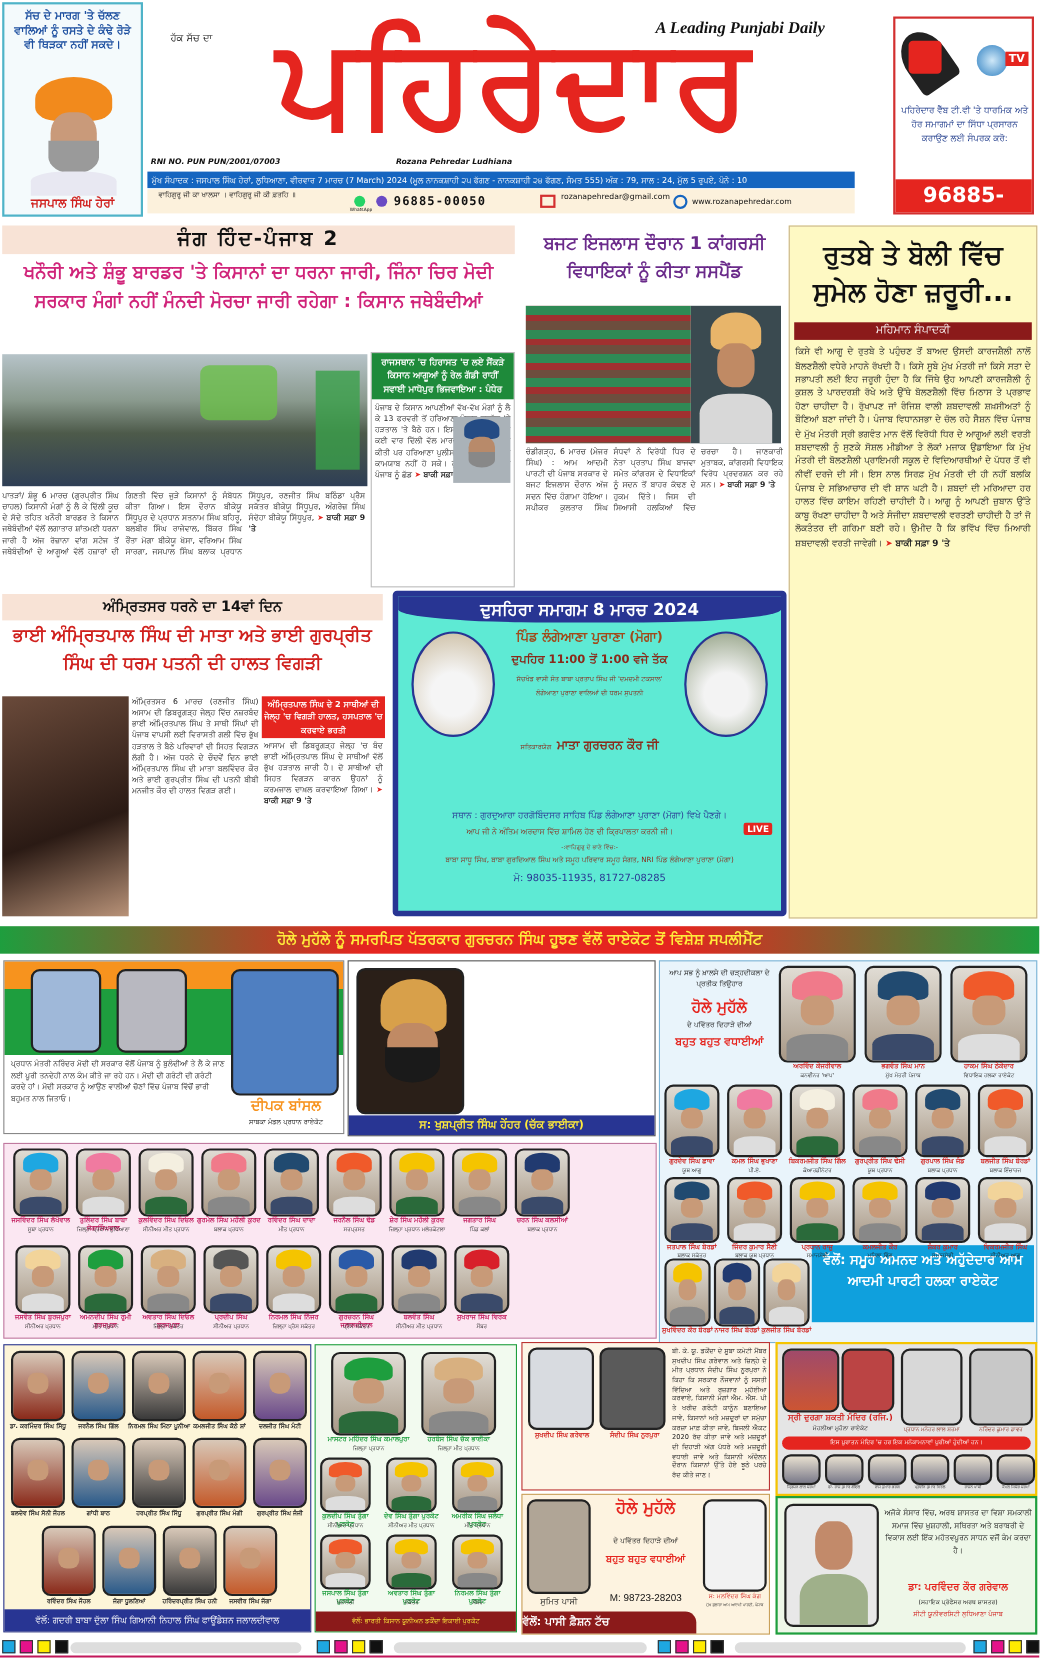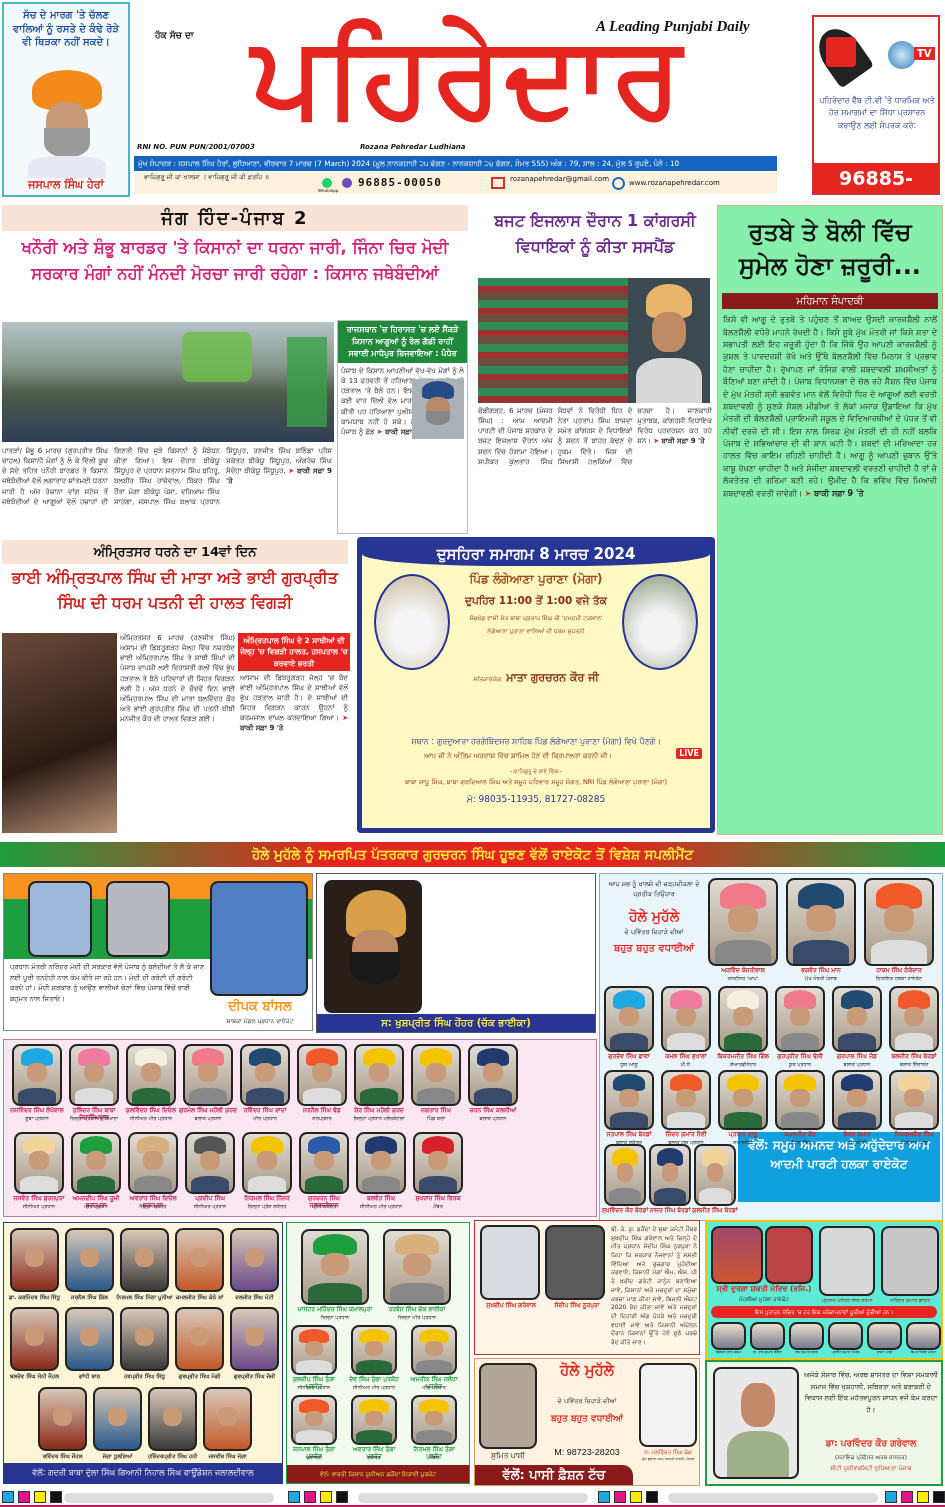--- a/index.html
+++ b/index.html
@@ -23,21 +23,21 @@
   <div style="font-size:10px;font-weight:bold;color:#1e50a0;text-align:center;line-height:1.35;padding:4px 3px 0">ਸੱਚ ਦੇ ਮਾਰਗ 'ਤੇ ਚੱਲਣ ਵਾਲਿਆਂ ਨੂੰ ਰਸਤੇ ਦੇ ਕੰਢੇ ਰੋੜੇ ਵੀ ਥਿੜਕਾ ਨਹੀਂ ਸਕਦੇ।</div>
   <div class="abs" style="left:22px;top:64px;width:82px;height:110px">
     <div style="position:absolute;left:6px;top:2px;width:70px;height:40px;background:#f28a1c;border-radius:50% 50% 30% 30%"></div>
     <div style="position:absolute;left:20px;top:34px;width:42px;height:48px;background:#c99a7a;border-radius:40%"></div>
     <div style="position:absolute;left:18px;top:60px;width:46px;height:30px;background:#9a9a9a;border-radius:0 0 50% 50%"></div>
     <div style="position:absolute;left:2px;top:88px;width:78px;height:22px;background:#e8e8f2;border-radius:40% 40% 0 0"></div>
   </div>
   <div class="abs" style="left:0;right:0;bottom:4px;text-align:center;font-size:11px;font-weight:bold;color:#d0201d">ਜਸਪਾਲ ਸਿੰਘ ਹੇਰਾਂ</div>
 </div>
 
-<div class="abs" style="left:155px;top:30px;font-size:9px;font-weight:bold;color:#111">ਹੱਕ ਸੱਚ ਦਾ</div>
+<div class="abs" style="left:155px;top:30px;font-size:9px;font-weight:normal;color:#111">ਹੱਕ ਸੱਚ ਦਾ</div>
 <div class="abs" style="left:160px;top:12px;width:615px;font-size:112px;line-height:128px;font-weight:900;color:#e5251f;text-align:center;letter-spacing:2px;font-family:'DejaVu Sans',sans-serif">ਪਹਿਰੇਦਾਰ</div>
 <div class="abs" style="left:596px;top:18px;font-size:15px;font-style:italic;font-weight:bold;color:#111;font-family:'Liberation Serif',serif">A Leading Punjabi Daily</div>
 <div class="abs" style="left:137px;top:143px;font-size:7px;font-style:italic;font-weight:bold">RNI NO. PUN  PUN/2001/07003</div>
 <div class="abs" style="left:360px;top:143px;font-size:7px;font-style:italic;font-weight:bold">Rozana Pehredar Ludhiana</div>
 
 <div class="abs" style="left:134px;top:156px;width:643px;height:15px;background:#1565c0;color:#fff;font-size:7.3px;line-height:15px;padding-left:4px;white-space:nowrap;overflow:hidden">
   <span>ਮੁੱਖ ਸੰਪਾਦਕ : ਜਸਪਾਲ ਸਿੰਘ ਹੇਰਾਂ, ਲੁਧਿਆਣਾ, ਵੀਰਵਾਰ 7 ਮਾਰਚ (7 March) 2024 (ਮੂਲ ਨਾਨਕਸ਼ਾਹੀ ੨੫ ਫੱਗਣ - ਨਾਨਕਸ਼ਾਹੀ ੨੪ ਫੱਗਣ, ਸੰਮਤ 555) ਅੰਕ : 79, ਸਾਲ : 24, ਮੁੱਲ 5 ਰੁਪਏ, ਪੰਨੇ : 10</span>
 </div>
 <div class="abs" style="left:134px;top:172px;width:643px;height:22px;background:#fcf1dc;font-size:7px;line-height:22px">
   <span class="abs" style="left:10px;top:-6px;font-size:6.5px">ਵਾਹਿਗੁਰੂ ਜੀ ਕਾ ਖਾਲਸਾ । ਵਾਹਿਗੁਰੂ ਜੀ ਕੀ ਫ਼ਤਹਿ ॥</span>
@@ -94,21 +94,21 @@
   <div style="position:absolute;left:18px;top:6px;width:46px;height:34px;background:#e8b56a;border-radius:50% 50% 20% 20%"></div>
   <div style="position:absolute;left:24px;top:34px;width:34px;height:40px;background:#c08a64;border-radius:40%"></div>
   <div style="position:absolute;left:8px;top:80px;width:66px;height:45px;background:#d8d8d8;border-radius:40% 40% 0 0"></div>
 </div>
 <div class="abs col-text" style="left:478px;top:406px;width:234px;height:125px;column-count:3;column-gap:5px">
   <span>ਚੰਡੀਗੜ੍ਹ, 6 ਮਾਰਚ (ਮੇਜਰ ਸਿੰਘ) : ਆਮ ਆਦਮੀ ਪਾਰਟੀ ਦੀ ਪੰਜਾਬ ਸਰਕਾਰ ਦੇ ਬਜਟ ਇਜਲਾਸ ਦੌਰਾਨ ਅੱਜ ਸਦਨ ਵਿੱਚ ਹੰਗਾਮਾ ਹੋਇਆ। ਸਪੀਕਰ ਕੁਲਤਾਰ ਸਿੰਘ ਸੰਧਵਾਂ ਨੇ ਵਿਰੋਧੀ ਧਿਰ ਦੇ ਨੇਤਾ ਪ੍ਰਤਾਪ ਸਿੰਘ ਬਾਜਵਾ ਸਮੇਤ ਕਾਂਗਰਸ ਦੇ ਵਿਧਾਇਕਾਂ ਨੂੰ ਸਦਨ ਤੋਂ ਬਾਹਰ ਕੱਢਣ ਦੇ ਹੁਕਮ ਦਿੱਤੇ। ਜਿਸ ਦੀ ਸਿਆਸੀ ਹਲਕਿਆਂ ਵਿੱਚ ਚਰਚਾ ਹੈ। ਜਾਣਕਾਰੀ ਮੁਤਾਬਕ, ਕਾਂਗਰਸੀ ਵਿਧਾਇਕ ਵਿਰੋਧ ਪ੍ਰਦਰਸ਼ਨ ਕਰ ਰਹੇ ਸਨ।</span>
   <span style="color:#e5251f">➤</span>
   <span style="font-weight:bold">ਬਾਕੀ ਸਫ਼ਾ 9 'ਤੇ</span>
 </div>
 
-<div class="abs" style="left:717px;top:205px;width:226px;height:630px;border:1px solid #c9b58a;background:#86efac">
+<div class="abs" style="left:717px;top:205px;width:226px;height:630px;border:1px solid #c9b58a;background:#fef9c3">
   <div style="font-size:24px;font-weight:bold;text-align:center;line-height:1.4;padding:10px 4px 4px">ਰੁਤਬੇ ਤੇ ਬੋਲੀ ਵਿੱਚ ਸੁਮੇਲ ਹੋਣਾ ਜ਼ਰੂਰੀ...</div>
   <div style="margin:6px 4px 2px;background:#8b1a1a;color:#fff;text-align:center;font-size:10px;line-height:16px">ਮਹਿਮਾਨ ਸੰਪਾਦਕੀ</div>
   <div class="col-text" style="padding:3px 5px;font-size:8px;line-height:1.55;height:525px">
     <span>ਕਿਸੇ ਵੀ ਆਗੂ ਦੇ ਰੁਤਬੇ ਤੇ ਪਹੁੰਚਣ ਤੋਂ ਬਾਅਦ ਉਸਦੀ ਕਾਰਜਸ਼ੈਲੀ ਨਾਲੋਂ ਬੋਲਣਸ਼ੈਲੀ ਵਧੇਰੇ ਮਾਹਨੇ ਰੱਖਦੀ ਹੈ। ਕਿਸੇ ਸੂਬੇ ਮੁੱਖ ਮੰਤਰੀ ਜਾਂ ਕਿਸੇ ਸਤਾ ਦੇ ਸਭਾਪਤੀ ਲਈ ਇਹ ਜਰੂਰੀ ਹੁੰਦਾ ਹੈ ਕਿ ਜਿੱਥੇ ਉਹ ਆਪਣੀ ਕਾਰਜਸ਼ੈਲੀ ਨੂੰ ਕੁਸ਼ਲ ਤੇ ਪਾਰਦਰਸ਼ੀ ਰੱਖੇ ਅਤੇ ਉੱਥੇ ਬੋਲਣਸ਼ੈਲੀ ਵਿੱਚ ਮਿਠਾਸ ਤੇ ਪ੍ਰਭਾਵ ਹੋਣਾ ਚਾਹੀਦਾ ਹੈ। ਰੁੱਖਾਪਣ ਜਾਂ ਰੰਜਿਸ਼ ਵਾਲੀ ਸ਼ਬਦਾਵਲੀ ਸ਼ਖ਼ਸੀਅਤਾਂ ਨੂੰ ਬੌਣਿਆਂ ਬਣਾ ਜਾਂਦੀ ਹੈ। ਪੰਜਾਬ ਵਿਧਾਨਸਭਾ ਦੇ ਚੱਲ ਰਹੇ ਸੈਸ਼ਨ ਵਿੱਚ ਪੰਜਾਬ ਦੇ ਮੁੱਖ ਮੰਤਰੀ ਸ੍ਰੀ ਭਗਵੰਤ ਮਾਨ ਵੱਲੋਂ ਵਿਰੋਧੀ ਧਿਰ ਦੇ ਆਗੂਆਂ ਲਈ ਵਰਤੀ ਸ਼ਬਦਾਵਲੀ ਨੂੰ ਸੁਣਕੇ ਸੋਸ਼ਲ ਮੀਡੀਆ ਤੇ ਲੋਕਾਂ ਮਜਾਕ ਉਡਾਇਆ ਕਿ ਮੁੱਖ ਮੰਤਰੀ ਦੀ ਬੋਲਣਸ਼ੈਲੀ ਪ੍ਰਾਇਮਰੀ ਸਕੂਲ ਦੇ ਵਿਦਿਆਰਥੀਆਂ ਦੇ ਪੱਧਰ ਤੋਂ ਵੀ ਨੀਵੀਂ ਦਰਜੇ ਦੀ ਸੀ। ਇਸ ਨਾਲ ਸਿਰਫ਼ ਮੁੱਖ ਮੰਤਰੀ ਦੀ ਹੀ ਨਹੀਂ ਬਲਕਿ ਪੰਜਾਬ ਦੇ ਸਭਿਆਚਾਰ ਦੀ ਵੀ ਸ਼ਾਨ ਘਟੀ ਹੈ। ਸ਼ਬਦਾਂ ਦੀ ਮਰਿਆਦਾ ਹਰ ਹਾਲਤ ਵਿੱਚ ਕਾਇਮ ਰਹਿਣੀ ਚਾਹੀਦੀ ਹੈ। ਆਗੂ ਨੂੰ ਆਪਣੀ ਜ਼ੁਬਾਨ ਉੱਤੇ ਕਾਬੂ ਰੱਖਣਾ ਚਾਹੀਦਾ ਹੈ ਅਤੇ ਸੰਜੀਦਾ ਸ਼ਬਦਾਵਲੀ ਵਰਤਣੀ ਚਾਹੀਦੀ ਹੈ ਤਾਂ ਜੋ ਲੋਕਤੰਤਰ ਦੀ ਗਰਿਮਾ ਬਣੀ ਰਹੇ। ਉਮੀਦ ਹੈ ਕਿ ਭਵਿੱਖ ਵਿੱਚ ਮਿਆਰੀ ਸ਼ਬਦਾਵਲੀ ਵਰਤੀ ਜਾਵੇਗੀ।</span>
     <span style="color:#e5251f">➤</span>
     <span style="font-weight:bold">ਬਾਕੀ ਸਫ਼ਾ 9 'ਤੇ</span>
   </div>
 </div>
 
 <div class="abs" style="left:2px;top:540px;width:346px;height:24px;background:#f8e3d6">
@@ -121,21 +121,21 @@
 </div>
 <div class="abs" style="left:238px;top:633px;width:112px;height:200px">
   <div style="background:#e5251f;color:#fff;font-size:7.5px;font-weight:bold;line-height:1.5;padding:2px;text-align:center">ਅੰਮ੍ਰਿਤਪਾਲ ਸਿੰਘ ਦੇ 2 ਸਾਥੀਆਂ ਦੀ ਜੇਲ੍ਹ 'ਚ ਵਿਗੜੀ ਹਾਲਤ, ਹਸਪਤਾਲ 'ਚ ਕਰਵਾਏ ਭਰਤੀ</div>
   <div class="col-text" style="padding:2px;height:150px">
     <span>ਆਸਾਮ ਦੀ ਡਿਬਰੂਗੜ੍ਹ ਜੇਲ੍ਹ 'ਚ ਬੰਦ ਭਾਈ ਅੰਮ੍ਰਿਤਪਾਲ ਸਿੰਘ ਦੇ ਸਾਥੀਆਂ ਵੱਲੋਂ ਭੁੱਖ ਹੜਤਾਲ ਜਾਰੀ ਹੈ। ਦੋ ਸਾਥੀਆਂ ਦੀ ਸਿਹਤ ਵਿਗੜਨ ਕਾਰਨ ਉਹਨਾਂ ਨੂੰ ਕਰਮਜਾਲ ਦਾਖ਼ਲ ਕਰਵਾਇਆ ਗਿਆ।</span>
     <span style="color:#e5251f">➤</span>
     <span style="font-weight:bold">ਬਾਕੀ ਸਫ਼ਾ 9 'ਤੇ</span>
   </div>
 </div>
 
-<div class="abs" style="left:357px;top:537px;width:358px;height:296px;border:5px solid #283593;background:#fef9c3;border-radius:4px">
+<div class="abs" style="left:357px;top:537px;width:358px;height:296px;border:5px solid #283593;background:#5eead4;border-radius:4px">
   <div style="background:#283593;color:#fff;text-align:center;font-size:15px;font-weight:bold;line-height:24px;border-radius:0 0 40% 40%/0 0 12px 12px">ਦੁਸਹਿਰਾ ਸਮਾਗਮ 8 ਮਾਰਚ 2024</div>
   <div class="abs" style="left:12px;top:32px;width:76px;height:96px;border-radius:50%;border:2px solid #283593;background:radial-gradient(circle at 50% 60%,#f5f5f5 30%,#c8b89a)"></div>
   <div class="abs" style="right:12px;top:32px;width:76px;height:96px;border-radius:50%;border:2px solid #283593;background:radial-gradient(circle at 50% 60%,#f3f3f3 30%,#8a9a7a)"></div>
   <div class="abs" style="left:90px;right:90px;top:30px;text-align:center;font-size:12px;font-weight:bold;color:#a04a1a">ਪਿੰਡ ਲੰਗੇਆਣਾ ਪੁਰਾਣਾ (ਮੋਗਾ)</div>
   <div class="abs" style="left:90px;right:90px;top:52px;text-align:center;font-size:10.5px;font-weight:bold;color:#8a2a1a">ਦੁਪਹਿਰ 11:00 ਤੋਂ 1:00 ਵਜੇ ਤੱਕ</div>
   <div class="abs" style="left:90px;right:90px;top:72px;text-align:center;font-size:6px;color:#8a2a1a">ਸੱਚਖੰਡ ਵਾਸੀ ਸੰਤ ਬਾਬਾ ਪ੍ਰਤਾਪ ਸਿੰਘ ਜੀ 'ਦਮਦਮੀ ਟਕਸਾਲ'</div>
   <div class="abs" style="left:90px;right:90px;top:85px;text-align:center;font-size:6px;color:#8a2a1a">ਲੰਗੇਆਣਾ ਪੁਰਾਣਾ ਵਾਲਿਆਂ ਦੀ ਧਰਮ ਸੁਪਤਨੀ</div>
   <div class="abs" style="left:0;right:0;top:124px;text-align:center;color:#8a2a1a">
     <span style="font-size:6px">ਸਤਿਕਾਰਯੋਗ</span>
     <span style="font-size:11px;font-weight:bold">ਮਾਤਾ ਗੁਰਚਰਨ ਕੌਰ ਜੀ</span>
@@ -551,21 +551,21 @@
 <div class="abs" style="left:474px;top:1220px;width:226px;height:135px;border:1px solid #b33;background:#fdf5e6">
   <div class="abs photo" style="left:5px;top:4px;width:60px;height:75px;background:#d8dbe0"></div>
   <div class="abs photo" style="left:70px;top:4px;width:60px;height:75px;background:#5a5a5a"></div>
   <div class="abs" style="left:4px;top:80px;width:64px;font-size:6px;font-weight:bold;color:#d0201d;text-align:center">ਸੁਖਦੀਪ ਸਿੰਘ ਗਰੇਵਾਲ</div>
   <div class="abs" style="left:70px;top:80px;width:64px;font-size:6px;font-weight:bold;color:#d0201d;text-align:center">ਸੰਦੀਪ ਸਿੰਘ ਨੂਰਪੁਰਾ</div>
   <div class="abs col-text" style="left:136px;top:4px;width:86px;height:126px;font-size:6px">
     <span>ਬੀ. ਕੇ. ਯੂ. ਡਕੌਂਦਾ ਦੇ ਸੂਬਾ ਕਮੇਟੀ ਮੈਂਬਰ ਸੁਖਦੀਪ ਸਿੰਘ ਗਰੇਵਾਲ ਅਤੇ ਜ਼ਿਲ੍ਹੇ ਦੇ ਮੀਤ ਪ੍ਰਧਾਨ ਸੰਦੀਪ ਸਿੰਘ ਨੂਰਪੁਰਾ ਨੇ ਕਿਹਾ ਕਿ ਸਰਕਾਰ ਨੌਜਵਾਨਾਂ ਨੂੰ ਸਸਤੀ ਵਿੱਦਿਆ ਅਤੇ ਰੁਜ਼ਗਾਰ ਮੁਹੱਈਆ ਕਰਵਾਏ, ਕਿਸਾਨੀ ਮੰਗਾਂ ਐਮ. ਐਸ. ਪੀ ਤੇ ਖਰੀਦ ਗਰੰਟੀ ਕਾਨੂੰਨ ਬਣਾਇਆ ਜਾਵੇ, ਕਿਸਾਨਾਂ ਅਤੇ ਮਜ਼ਦੂਰਾਂ ਦਾ ਸਮੁੱਚਾ ਕਰਜ਼ਾ ਮਾਫ਼ ਕੀਤਾ ਜਾਵੇ, ਬਿਜਲੀ ਐਕਟ 2020 ਰੱਦ ਕੀਤਾ ਜਾਵੇ ਅਤੇ ਮਜ਼ਦੂਰਾਂ ਦੀ ਦਿਹਾੜੀ ਅੱਗ ਪੱਧਰੇ ਅਤੇ ਮਜ਼ਦੂਰੀ ਵਧਾਈ ਜਾਵੇ ਅਤੇ ਕਿਸਾਨੀ ਅੰਦੋਲਨ ਦੌਰਾਨ ਕਿਸਾਨਾਂ ਉੱਤੇ ਹੋਏ ਝੂਠੇ ਪਰਚੇ ਰੱਦ ਕੀਤੇ ਜਾਣ।</span>
   </div>
 </div>
 
-<div class="abs" style="left:705px;top:1220px;width:238px;height:140px;border:2px solid #f5c400;background:#5eead4">
+<div class="abs" style="left:705px;top:1220px;width:238px;height:140px;border:2px solid #f5c400;background:#e5e5e5">
   <div class="abs photo" style="left:4px;top:4px;width:52px;height:58px;background:linear-gradient(#a04a6a,#c53)"></div>
   <div class="abs photo" style="left:58px;top:4px;width:48px;height:58px;background:#b44"></div>
   <div class="abs photo" style="left:112px;top:4px;width:56px;height:70px;background:#d8d8d8"></div>
   <div class="abs photo" style="left:174px;top:4px;width:58px;height:70px;background:#c8c8c8"></div>
   <div class="abs" style="left:4px;top:62px;width:106px;font-size:7.5px;font-weight:bold;color:#d0201d;text-align:center">ਸ੍ਰੀ ਦੁਰਗਾ ਸ਼ਕਤੀ ਮੰਦਿਰ (ਰਜਿ.)</div>
   <div class="abs" style="left:4px;top:74px;width:106px;font-size:5.5px;text-align:center">ਮੋਹਲੀਆ ਮੁਹੱਲਾ ਰਾਏਕੋਟ</div>
   <div class="abs" style="left:110px;top:75px;width:60px;font-size:5px;color:#8a2a1a;text-align:center">ਪ੍ਰਧਾਨ ਮਨੋਹਰ ਲਾਲ ਸ਼ਰਮਾ</div>
   <div class="abs" style="left:172px;top:75px;width:62px;font-size:5px;color:#8a2a1a;text-align:center">ਨਰਿੰਦਰ ਕੁਮਾਰ ਡਾਵਰ</div>
   <div class="abs" style="left:4px;right:4px;top:84px;height:12px;background:#e5251f;color:#fff;font-size:5.5px;text-align:center;line-height:12px;border-radius:6px">ਇਸ ਪੁਰਾਤਨ ਮੰਦਿਰ 'ਚ ਹਰ ਇਕ ਮਨੋਕਾਮਨਾਵਾਂ ਪੂਰੀਆਂ ਹੁੰਦੀਆਂ ਹਨ।</div>
   <div id="mandir-people"></div>
@@ -586,21 +586,21 @@
 <div class="abs" style="left:474px;top:1358px;width:226px;height:128px;border:1px solid #c9a05a;background:#fdf3e0">
   <div class="abs photo" style="left:4px;top:4px;width:58px;height:86px;background:#b0a596"></div>
   <div class="abs" style="left:4px;top:92px;width:58px;font-size:7.5px;text-align:center">ਸੁਮਿਤ ਪਾਸੀ</div>
   <div class="abs" style="left:64px;top:2px;width:96px;font-size:15px;font-weight:900;color:#e5251f;text-align:center">ਹੋਲੇ ਮੁਹੱਲੇ</div>
   <div class="abs" style="left:64px;top:38px;width:96px;font-size:6.5px;text-align:center">ਦੇ ਪਵਿੱਤਰ ਦਿਹਾੜੇ ਦੀਆਂ</div>
   <div class="abs" style="left:64px;top:54px;width:96px;font-size:9px;font-weight:900;color:#e5251f;text-align:center">ਬਹੁਤ ਬਹੁਤ ਵਧਾਈਆਂ</div>
   <div class="abs" style="left:64px;top:88px;width:96px;font-size:9px;text-align:center;font-family:'Liberation Sans',sans-serif">M: 98723-28203</div>
   <div class="abs photo" style="left:164px;top:4px;width:58px;height:84px;background:#f2f2f2"></div>
   <div class="abs" style="left:162px;top:90px;width:62px;font-size:5.5px;color:#d0201d;text-align:center">ਸ: ਮਲਵਿੰਦਰ ਸਿੰਘ ਕੰਗ</div>
   <div class="abs" style="left:162px;top:98px;width:62px;font-size:3.5px;text-align:center">ਮੁੱਖ ਬੁਲਾਰਾ ਆਮ ਆਦਮੀ ਪਾਰਟੀ, ਪੰਜਾਬ</div>
-  <div class="abs" style="left:0;top:106px;width:158px;height:20px;background:#8b1a1a;color:#fff;font-size:13px;font-weight:bold;text-align:center;line-height:20px;border-radius:0 10px 0 0">ਵੱਲੋਂ: ਪਾਸੀ ਫ਼ੈਸ਼ਨ ਟੱਚ</div>
+  <div class="abs" style="left:0;top:106px;width:158px;height:20px;background:#8b1a1a;color:#fff;font-size:10px;font-weight:bold;line-height:20px;border-radius:0 10px 0 0">ਵੱਲੋਂ: ਪਾਸੀ ਫ਼ੈਸ਼ਨ ਟੱਚ</div>
 </div>
 
 <div class="abs" style="left:705px;top:1360px;width:238px;height:126px;border:2px solid #1e9e3e;background:#eef7e8">
   <div class="abs photo" style="left:6px;top:5px;width:86px;height:112px;background:#e8e8e8">
     <div style="position:absolute;left:26px;top:14px;width:34px;height:44px;background:#c28a6a;border-radius:40%"></div>
     <div style="position:absolute;left:12px;top:62px;width:62px;height:50px;background:#9fb08a;border-radius:40% 40% 0 0"></div>
   </div>
   <div class="abs" style="left:96px;top:8px;width:136px;font-size:6.8px;line-height:1.7;text-align:center">ਅਜੋਕੇ ਸੰਸਾਰ ਵਿੱਚ, ਅਰਥ ਸ਼ਾਸਤਰ ਦਾ ਵਿਸ਼ਾ ਸਮਕਾਲੀ ਸਮਾਜ ਵਿੱਚ ਖੁਸ਼ਹਾਲੀ, ਸਥਿਰਤਾ ਅਤੇ ਬਰਾਬਰੀ ਦੇ ਵਿਕਾਸ ਲਈ ਇੱਕ ਮਹੱਤਵਪੂਰਨ ਸਾਧਨ ਵਜੋਂ ਕੰਮ ਕਰਦਾ ਹੈ।</div>
   <div class="abs" style="left:96px;top:76px;width:136px;font-size:9px;font-weight:900;color:#e5251f;text-align:center">ਡਾ: ਪਰਵਿੰਦਰ ਕੌਰ ਗਰੇਵਾਲ</div>
   <div class="abs" style="left:96px;top:92px;width:136px;font-size:5.5px;text-align:center">(ਸਹਾਇਕ ਪ੍ਰੋਫੈਸਰ ਅਰਥ ਸ਼ਾਸਤਰ)</div>

